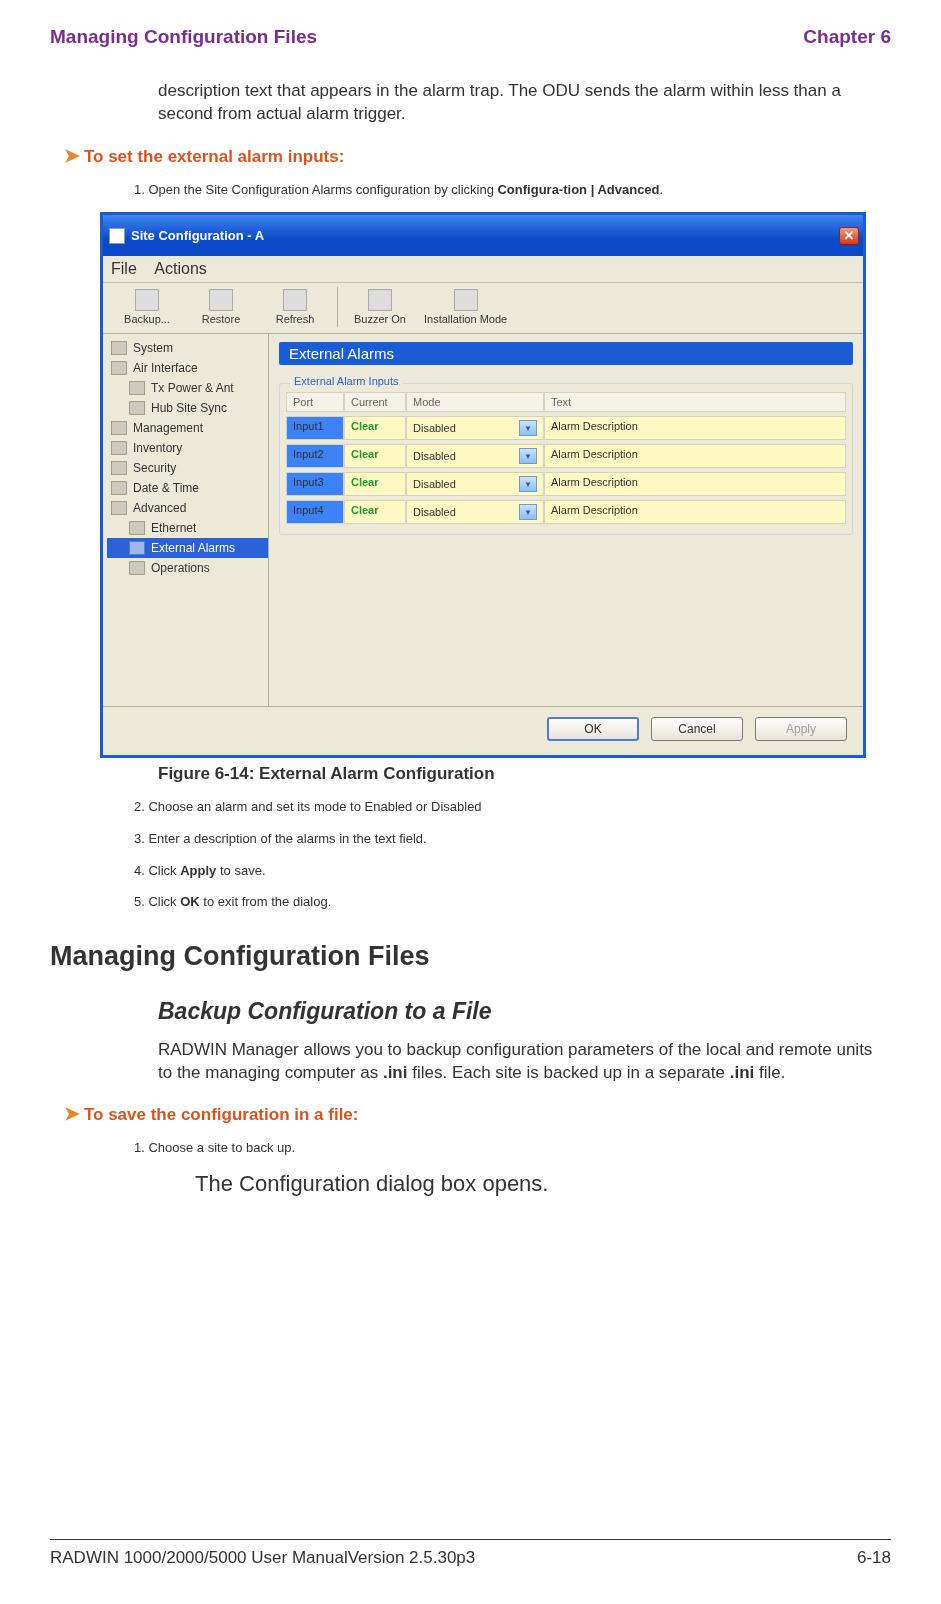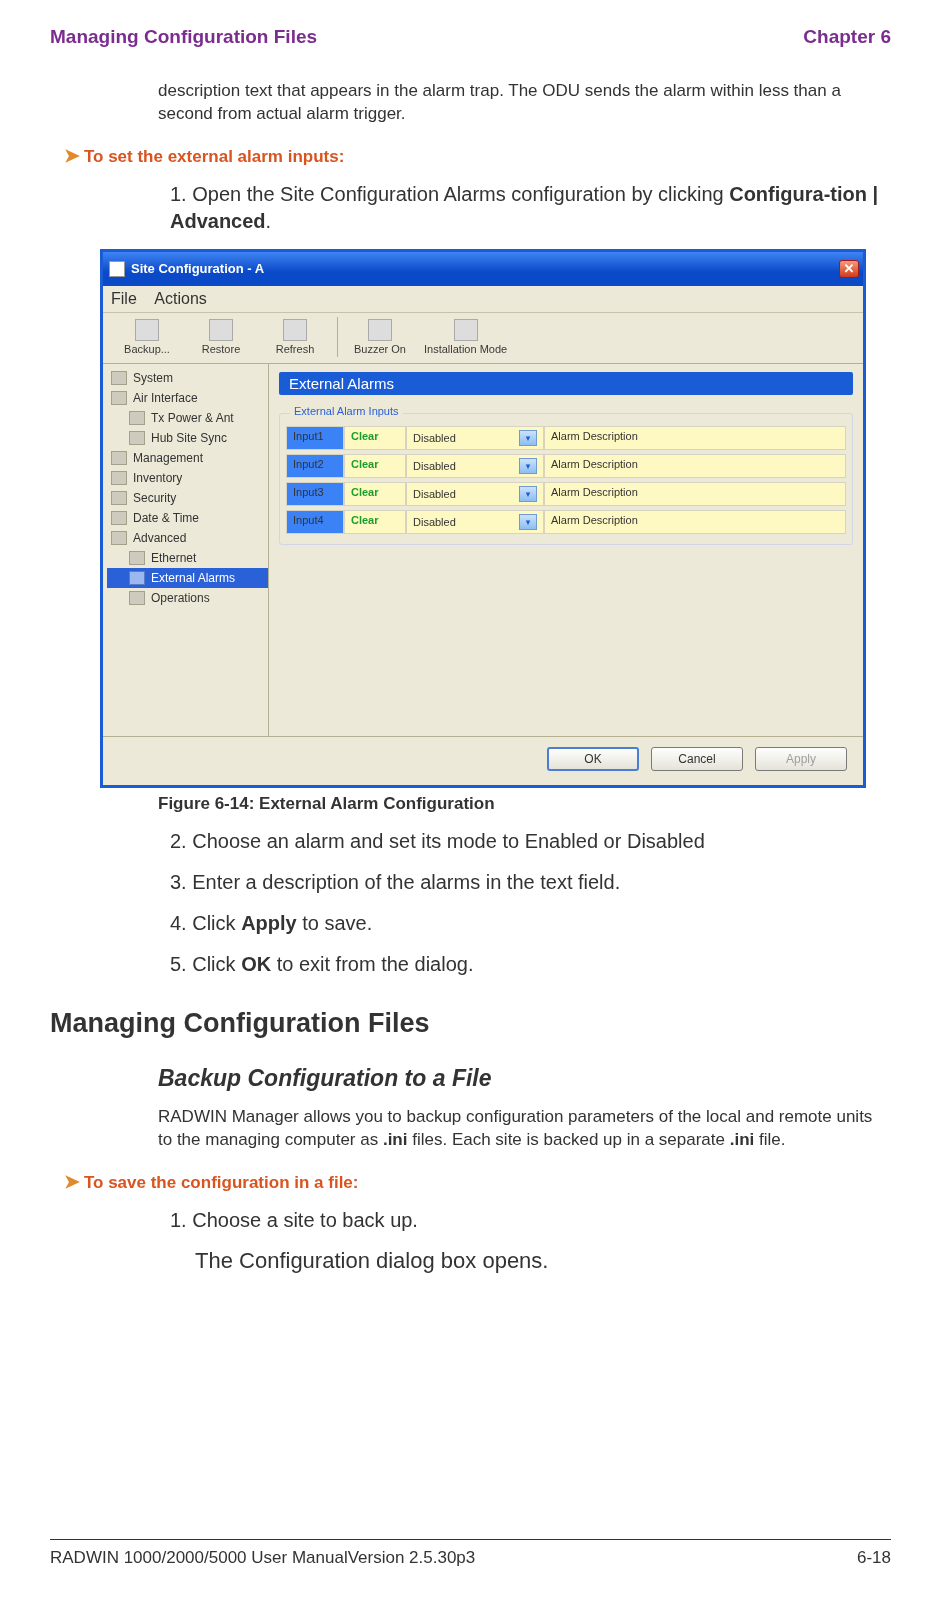--- a/index.html
+++ b/index.html
@@ -33,22 +33,22 @@
     font-weight: bold;
     margin-left: 14px;
     margin-bottom: 14px;
   }
   .chevron {
     color: #e08a2b;
     font-size: 19px;
     margin-right: 4px;
   }
   .numbered {
-    margin-left: 120px;
-    font-size: 20px;
+    margin-left: 84px;
+    font-size: 13px;
     line-height: 1.35;
     margin-bottom: 14px;
   }
   .numbered .bold { font-weight: bold; }
   .fig-caption {
     margin-left: 108px;
     font-weight: bold;
     font-size: 17px;
     margin-top: 6px;
     margin-bottom: 14px;
@@ -89,21 +89,21 @@
     width: 766px;
     border: 3px solid #1a5bd6;
     background: #ece9d8;
     font-family: Tahoma, Arial, sans-serif;
     font-size: 12px;
   }
   .titlebar {
     display: flex;
     align-items: center;
     justify-content: space-between;
-    height: 34px;
+    height: 41px;
     background: linear-gradient(#3e84f4, #0a49c7 60%, #0a49c7);
     color: #fff;
     padding: 0 4px 0 6px;
     font-size: 13px;
     font-weight: bold;
   }
   .titlebar .left { display: flex; align-items: center; gap: 6px; }
   .tbicon {
     width: 16px; height: 16px;
     background: #fff;
@@ -364,20 +364,26 @@
         </div>
       <div class="sb-item indent">
           <div class="smicon"></div>
           <span>Operations</span>
         </div>
     </div>
     <div class="contentpanel">
       <div class="panel-title">External Alarms</div>
       <div class="groupbox">
         <div class="groupbox-title">External Alarm Inputs</div>
+        <div class="alarm-header">
+          <div class="col-port">Port</div>
+          <div class="col-curr">Current</div>
+          <div class="col-mode">Mode</div>
+          <div class="col-text">Text</div>
+        </div>
 
         <div class="alarm-row">
           <div class="col-port">Input1</div>
           <div class="col-curr curr-clear">Clear</div>
           <div class="col-mode mode-select">
               <span>Disabled</span>
               <div class="dd-arrow">▾</div>
             </div>
           <div class="col-text">Alarm Description</div>
         </div>

